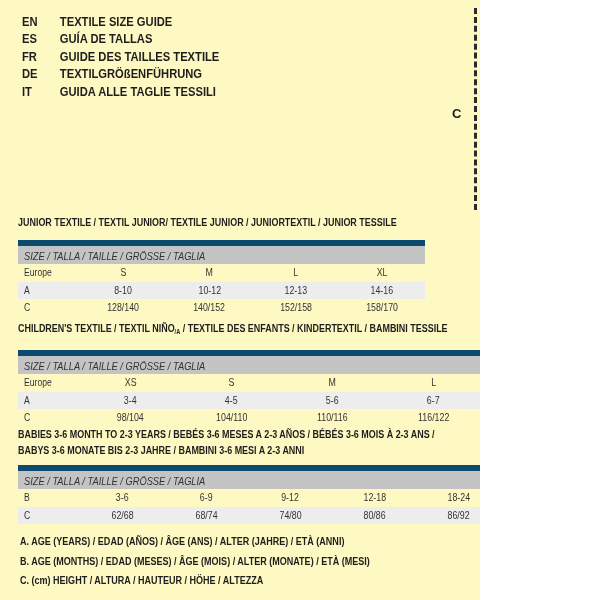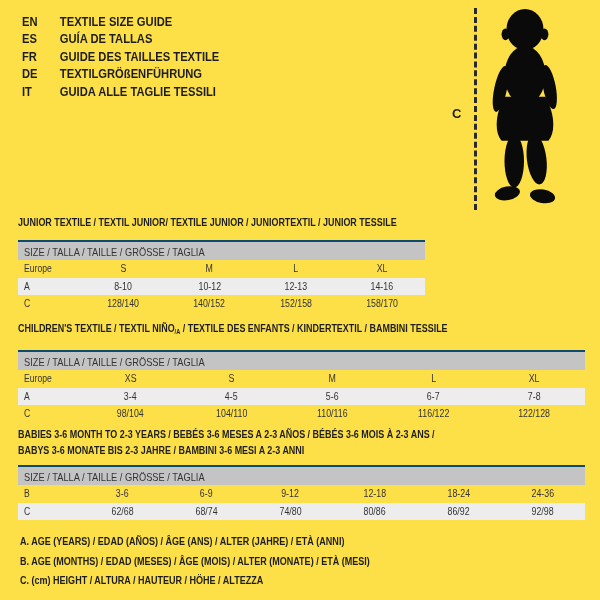--- a/index.html
+++ b/index.html
@@ -1,17 +1,17 @@
 <!DOCTYPE html>
 <html><head>
 <meta charset="utf-8">
 <style>
   html,body { margin:0; padding:0; background:#fff; }
   .page {
-    position:relative; width:600px; height:600px; background:#fde047;
+    position:relative; width:480px; height:600px; background:#fef9c3;
     font-family:"Liberation Sans","DejaVu Sans",sans-serif; color:#2e2e2e;
     overflow:hidden;
   }
 
   
   .legend { position:absolute; left:22px; top:13px; transform:scaleX(0.86); transform-origin:0 0; }
   .legend-row { display:flex; line-height:17.4px; white-space:nowrap; }
   .legend-code { width:44px; font-weight:700; font-size:13px; color:#1d1d1d; }
   .legend-label { font-weight:700; font-size:13px; color:#1d1d1d; }
 
@@ -31,22 +31,22 @@
     transform:scaleX(0.82); transform-origin:0 0;
   }
   .note-line { line-height:19.5px; white-space:nowrap; }
 
   
   table.size-table { position:absolute; border-collapse:collapse; table-layout:fixed; }
   .tbl-1 { left:18px; top:240px; width:407px; }
   .tbl-2 { left:18px; top:350px; width:567px; }
   .tbl-3 { left:18px; top:465px; width:567px; }
   .size-table thead td {
-    background:#c4c4c4; border-top:2px solid #0c4a6e; height:16px;
-    padding:0 0 0 6px; vertical-align:middle;
+    background:#c4c4c4; border-top:6px solid #0c4a6e; height:16px;
+    padding:0 0 0 6px; vertical-align:middle;font-style:italic;
   }
   .size-table thead .hdr-text { font-size:10.8px; color:#333; }
   .size-table tbody td {
     height:17.5px; padding:0; text-align:center; vertical-align:middle;
     font-size:10px; color:#333;
   }
   .size-table tbody td.lbl { text-align:left; padding-left:6px; }
   .size-table tbody tr:nth-child(even) td { background:#ededed; }
 
   .cnd   { display:inline-block; transform:scaleX(0.88); transform-origin:50% 50%; white-space:nowrap; }

